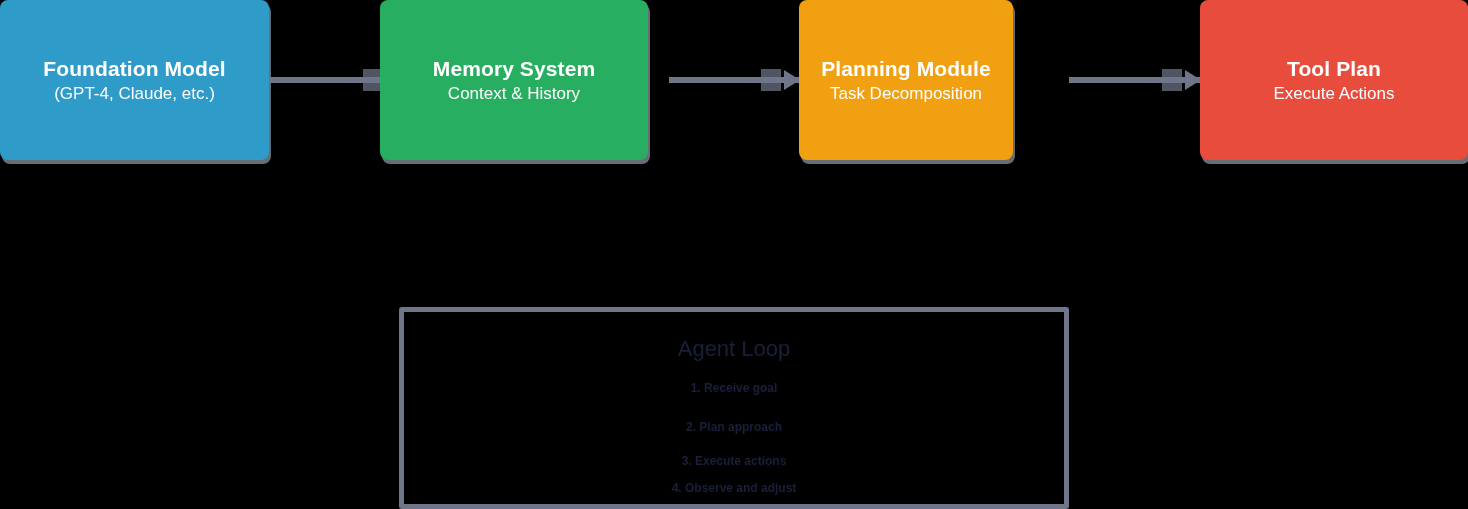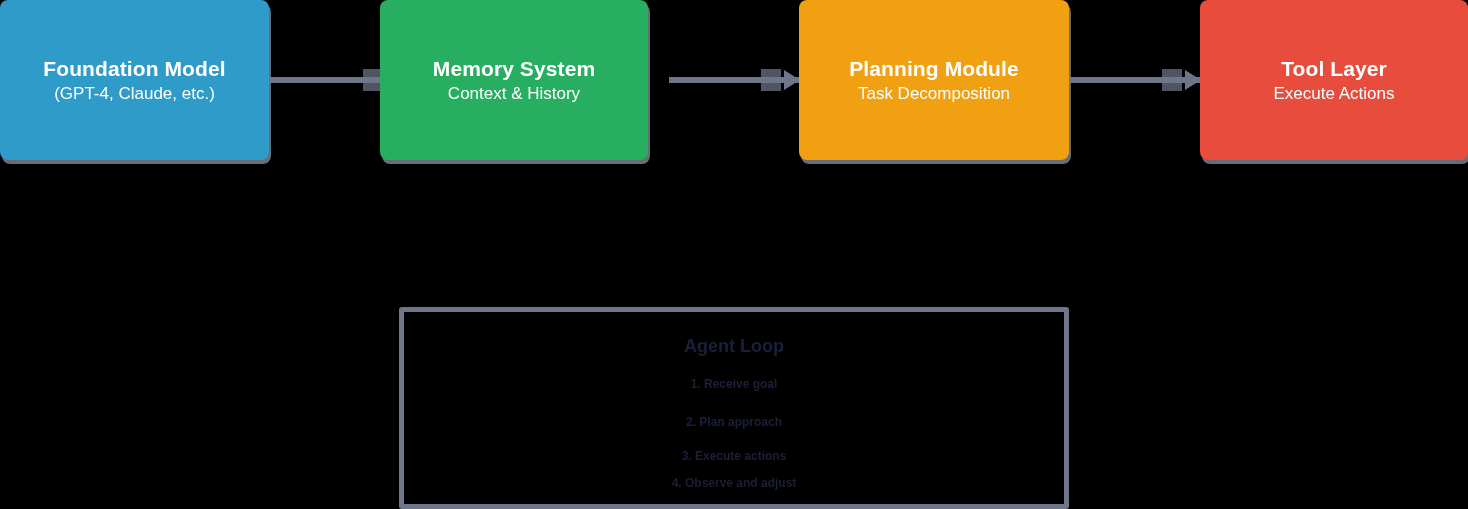--- a/index.html
+++ b/index.html
@@ -51,21 +51,21 @@
     font-size: 17px;
     font-weight: normal;
     color: #ffffff;
     line-height: 1.2;
     text-align: center;
     margin-top: 3px;
   }
 
   .node-foundation { left: 0px;    width: 269px; background: #2e9bc9; }
   .node-memory     { left: 380px;  width: 268px; background: #27ae60; }
-  .node-planning   { left: 799px;  width: 270px; background: #f0a010; }
+  .node-planning   { left: 799px;  width: 214px; background: #f0a010; }
   .node-tool       { left: 1200px; width: 268px; background: #e74c3c; }
 
   
   .connector {
     position: absolute;
     top: 75px;
     height: 10px;
   }
   .connector .shaft {
     position: absolute;
@@ -119,22 +119,22 @@
     left: 0;
     top: 0;
     width: 100%;
     display: flex;
     flex-direction: column;
     align-items: center;
     padding-top: 24px;
   }
 
   .loop-title {
-    font-size: 18px;
-    font-weight: bold;
+    font-size: 22px;
+    font-weight: normal;
     color: #1b1f3a;
     line-height: 1.2;
     text-align: center;
     filter: blur(0.6px);
   }
 
   .loop-step {
     font-size: 12px;
     font-weight: bold;
     color: #1b1f3a;
@@ -180,21 +180,21 @@
     <div class="node-sub">Task Decomposition</div>
   </div>
 
   <div class="connector conn-3">
     <div class="shaft"></div>
     <div class="knot"></div>
     <div class="head"></div>
   </div>
 
   <div class="node node-tool">
-    <div class="node-title">Tool Layer</div>
+    <div class="node-title">Tool Plan</div>
     <div class="node-sub">Execute Actions</div>
   </div>
 
 </div>
 
 <div class="loop-panel">
   <div class="loop-inner">
 
     <div class="loop-title">Agent Loop</div>
 

